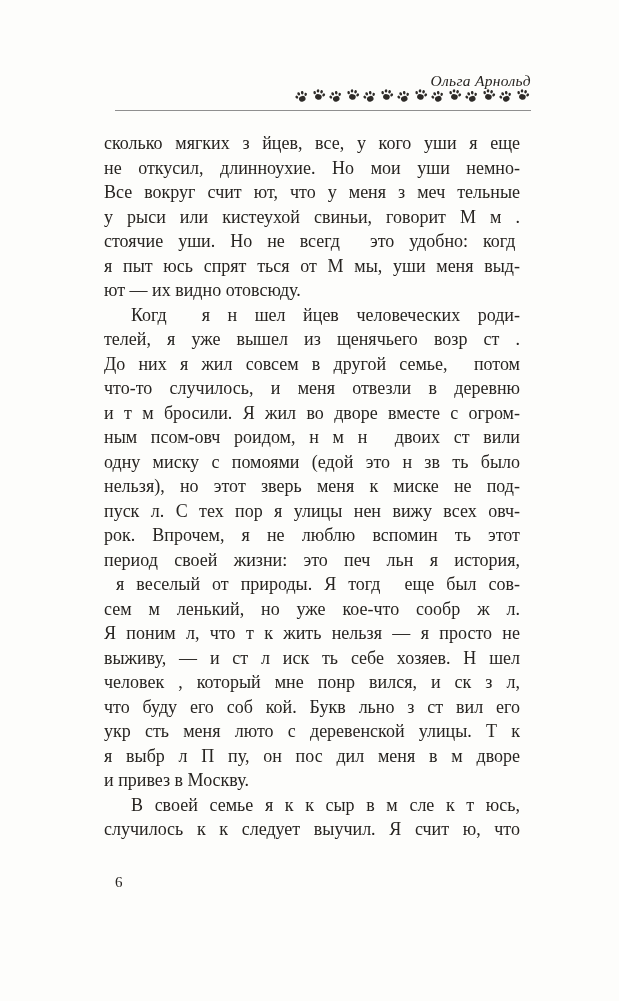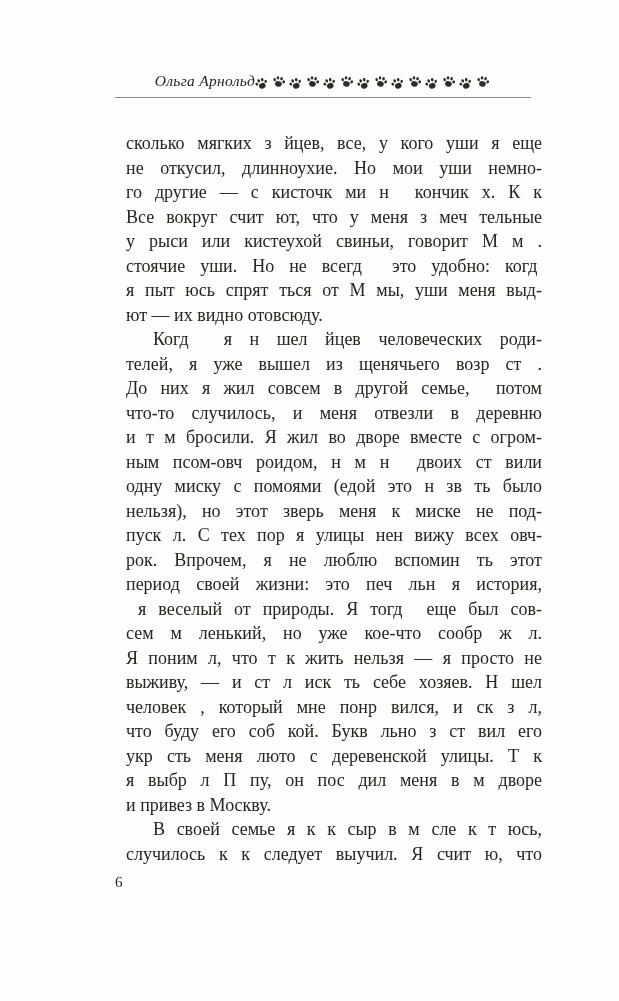--- a/index.html
+++ b/index.html
@@ -9,38 +9,39 @@
     width:619px; height:1001px;
     margin:0 auto;
     background:var(--page-bg, #fdfdfb);
     font-family:"Liberation Serif", serif;
     color:var(--text, #272421);
     overflow:hidden;
   }
   .header {
     position:absolute;
     left:115px; top:72px; width:416px;
-    display:flex; justify-content:center; align-items:flex-end;
+    display:flex; justify-content:flex-start; align-items:flex-end;
     border-bottom:1px solid var(--rule, #8f8f8f);
     padding-bottom:7px;
+    flex-direction:column;
   }
   .author {
     font-style:italic;
     font-size:15.5px;
     letter-spacing:0.3px;
     color:var(--text, #272421);
   }
   .paws { display:flex; align-items:flex-end; gap:4px; padding-right:2px; }
   .paw { display:inline-block; width:13px; height:13px; line-height:0; }
   .paw svg { width:100%; height:100%; fill:var(--paw, #2e2b28); }
   .paw.odd  { transform:rotate(-18deg); }
   .paw.even { transform:rotate(14deg) translateY(-2px); }
   .body-text {
     position:absolute;
-    left:126px; top:131px; width:416px;
+    left:104px; top:131px; width:416px;
     font-size:18px;
     line-height:24.5px;
   }
   .text-line {
     text-align:justify;
     text-align-last:justify;
     white-space:pre-wrap;
   }
   .text-line.last { text-align-last:left; }
   .text-line.indent { text-indent:27px; }
@@ -155,21 +156,20 @@
             <ellipse cx="8.6" cy="4.8" rx="2.4" ry="3.1" transform="rotate(-8 8.6 4.8)"></ellipse>
             <ellipse cx="15.4" cy="4.8" rx="2.4" ry="3.1" transform="rotate(8 15.4 4.8)"></ellipse>
             <ellipse cx="20.6" cy="9.5" rx="2.3" ry="3" transform="rotate(25 20.6 9.5)"></ellipse>
           </svg></span>
       </span>
   </div>
 
   <div class="body-text">
       <div class="text-line">сколько мягких з йцев, все, у кого уши я еще</div>
       <div class="text-line">не откусил, длинноухие. Но мои уши немно-</div>
-      <div class="text-line">го другие — с кисточк ми н  кончик х. К к</div>
       <div class="text-line">Все вокруг счит ют, что у меня з меч тельные</div>
       <div class="text-line">у рыси или кистеухой свиньи, говорит М м .</div>
       <div class="text-line">стоячие уши. Но не всегд  это удобно: когд </div>
       <div class="text-line">я пыт юсь спрят ться от М мы, уши меня выд-</div>
       <div class="text-line last">ют — их видно отовсюду.</div>
       <div class="text-line indent">Когд  я н шел йцев человеческих роди-</div>
       <div class="text-line">телей, я уже вышел из щенячьего возр ст .</div>
       <div class="text-line">До них я жил совсем в другой семье,  потом</div>
       <div class="text-line">что-то случилось, и меня отвезли в деревню</div>
       <div class="text-line">и т м бросили. Я жил во дворе вместе с огром-</div>

